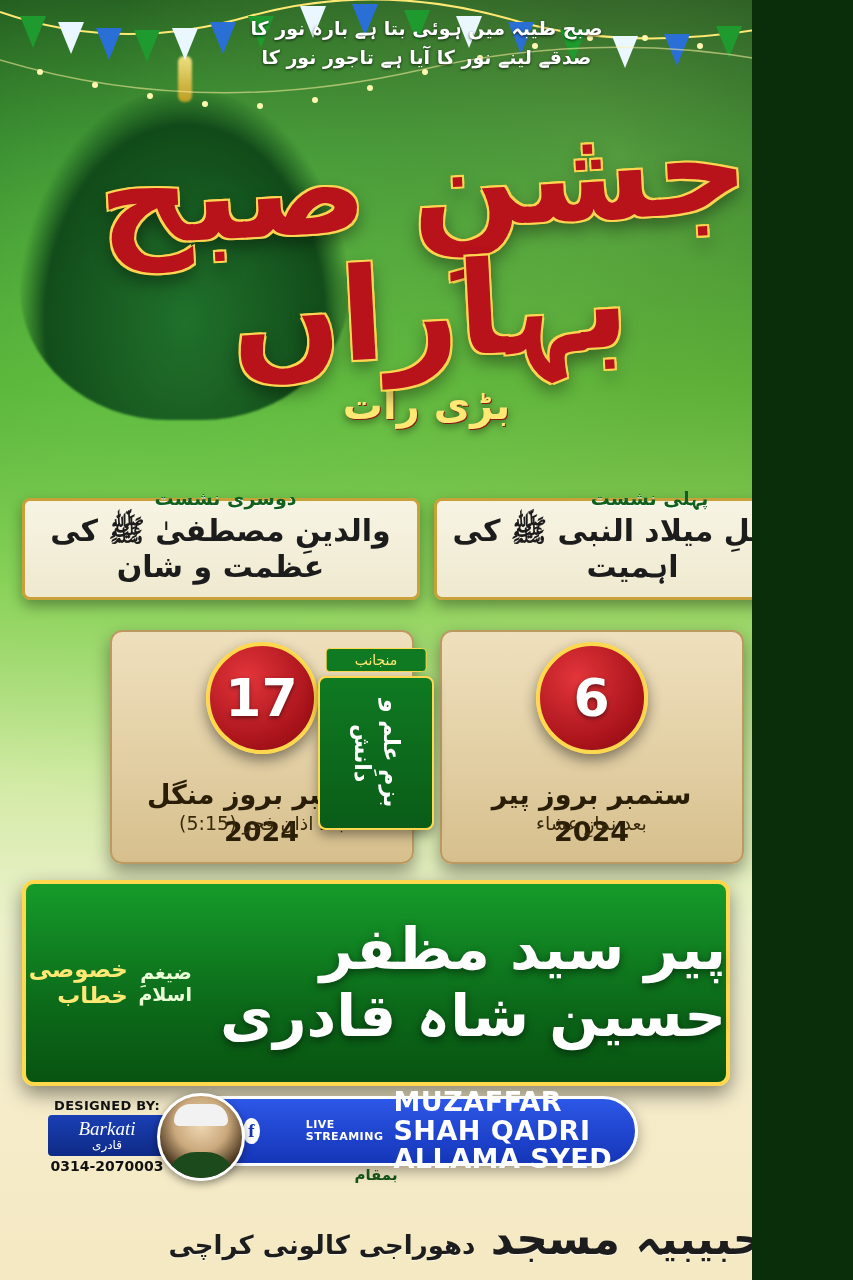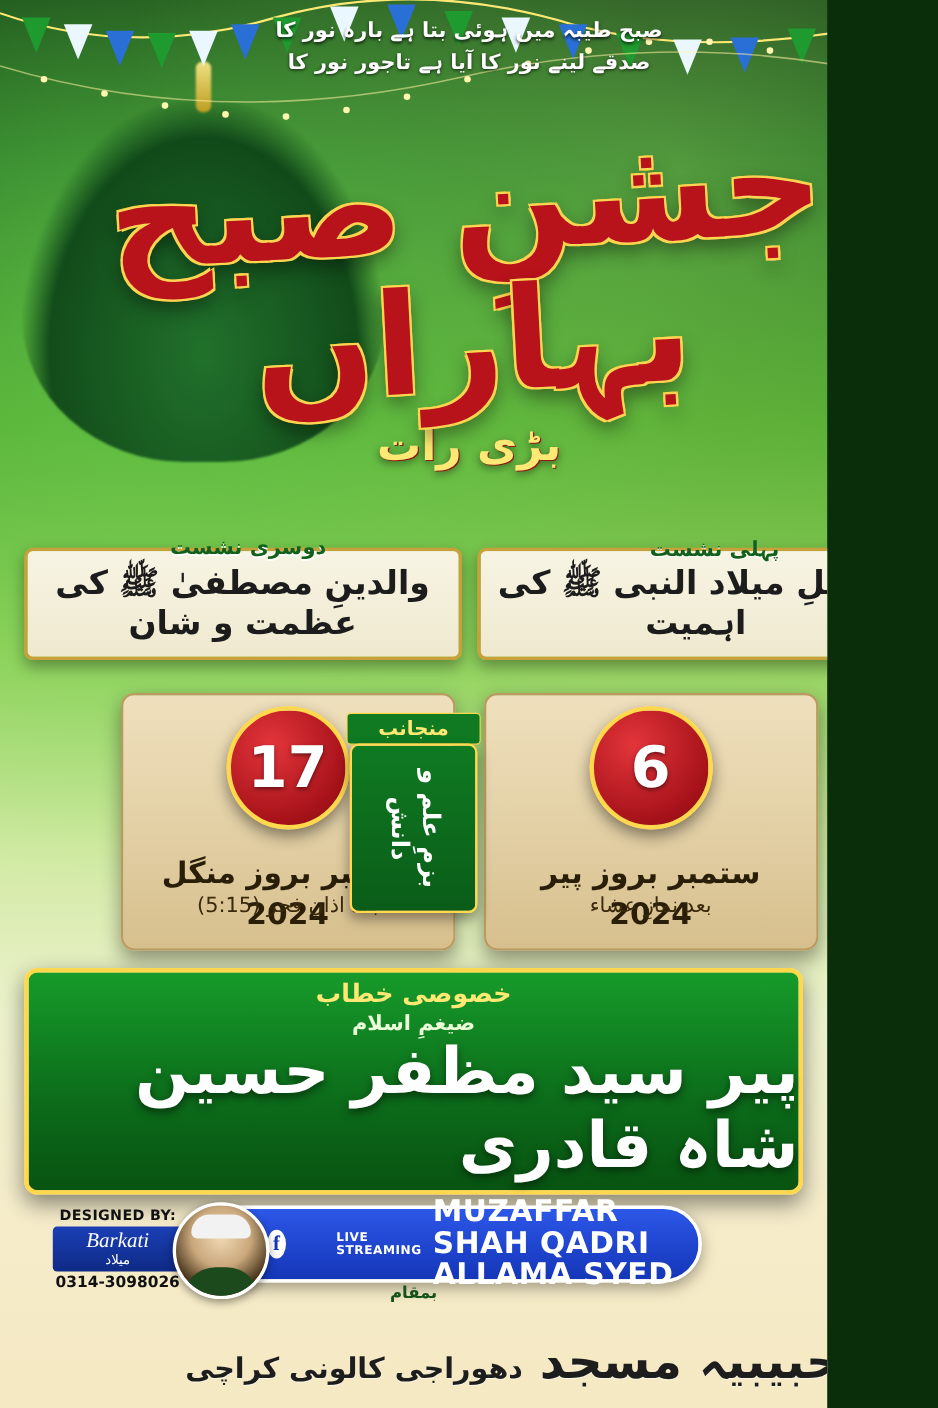--- a/index.html
+++ b/index.html
@@ -100,31 +100,31 @@
     background:linear-gradient(180deg,#0f7a22 0%,#0a5c18 100%);
     border:2px solid #ffd84d;box-shadow:0 5px 12px rgba(0,0,0,.4);
     display:flex;align-items:center;justify-content:center;
   }
   .mid-ribbon span{
     direction:rtl;color:#fff;font-size:22px;font-weight:bold;line-height:1.3;text-align:center;
     writing-mode:vertical-rl;
   }
   .mid-tag{
     position:absolute;top:648px;left:50%;transform:translateX(-50%);
-    background:#0f7a22;color:#ffe873;font-size:18px;font-weight:bold;
+    background:#0f7a22;color:#ffe873;font-size:14px;font-weight:normal;
     padding:3px 28px;border-radius:4px;border:1px solid #ffd84d;direction:rtl;
   }
 
   
   .speaker-box{
     position:absolute;top:880px;left:50%;transform:translateX(-50%);
     width:700px;height:198px;border-radius:12px;
     background:linear-gradient(180deg,#169b2a 0%,#0c6b1a 60%,#085311 100%);
     border:4px solid #ffd84d;box-shadow:0 8px 20px rgba(0,0,0,.45);
-    display:flex;flex-direction:column;align-items:center;justify-content:center;
+    display:flex;flex-direction:row;align-items:center;justify-content:center;
   }
   .speaker-kicker{direction:rtl;color:#ffe873;font-size:23px;font-weight:bold;margin-bottom:2px;}
   .speaker-small{direction:rtl;color:#eaffd8;font-size:19px;font-weight:bold;}
   .speaker-name{direction:rtl;color:#ffffff;font-size:58px;font-weight:bold;line-height:1.15;text-shadow:0 3px 8px rgba(0,0,0,.5);}
 
   
   .designer{
     position:absolute;left:48px;top:1098px;width:118px;text-align:center;color:#111;
   }
   .designer .dtitle{font-size:13px;font-weight:bold;letter-spacing:.3px;}
@@ -274,23 +274,23 @@
   <div class="speaker-box">
     <div class="speaker-kicker">خصوصی خطاب</div>
     <div class="speaker-small">ضیغمِ اسلام</div>
     <div class="speaker-name">پیر سید مظفر حسین شاہ قادری</div>
   </div>
 
   <div class="designer">
     <div class="dtitle">DESIGNED BY:</div>
     <div class="dbox">
       <div class="dbrand">Barkati</div>
-      <div class="durdu">میلاد</div>
-    </div>
-    <div class="dphone">0314-3098026</div>
+      <div class="durdu">قادری</div>
+    </div>
+    <div class="dphone">0314-2070003</div>
   </div>
 
   <div class="live-strip">
     <div class="live-photo">
       <div class="turban"></div>
         <div class="robe"></div>
     </div>
     <div class="fb">f</div>
     <div class="live-label">
       <div>LIVE</div>

